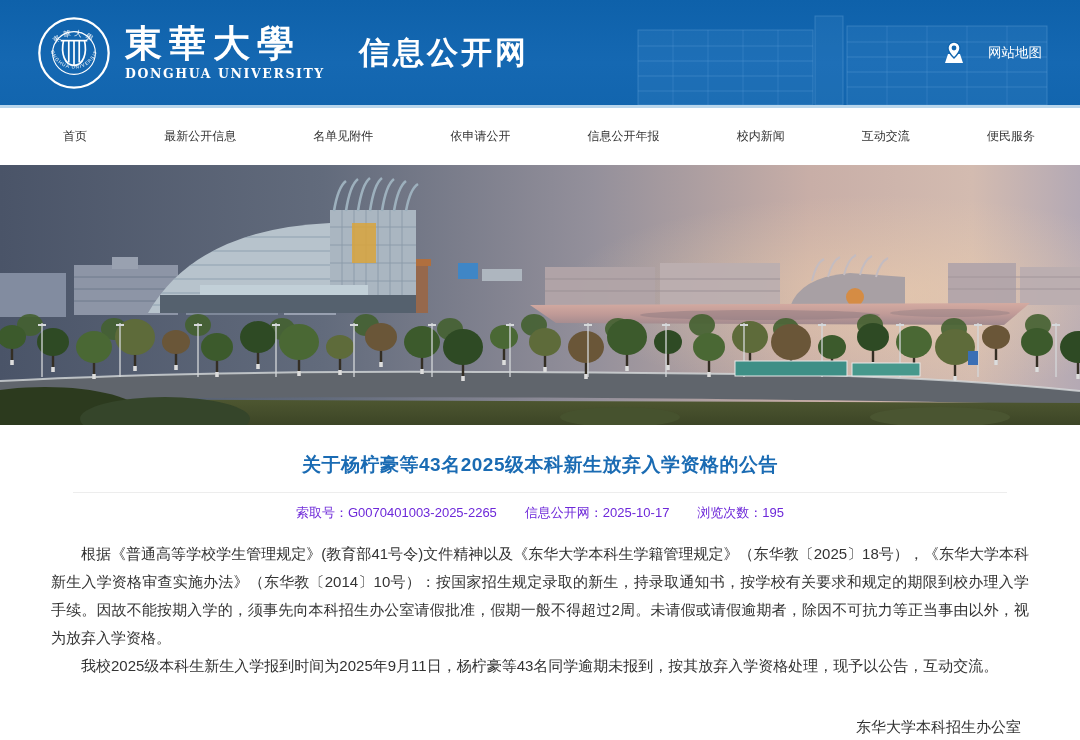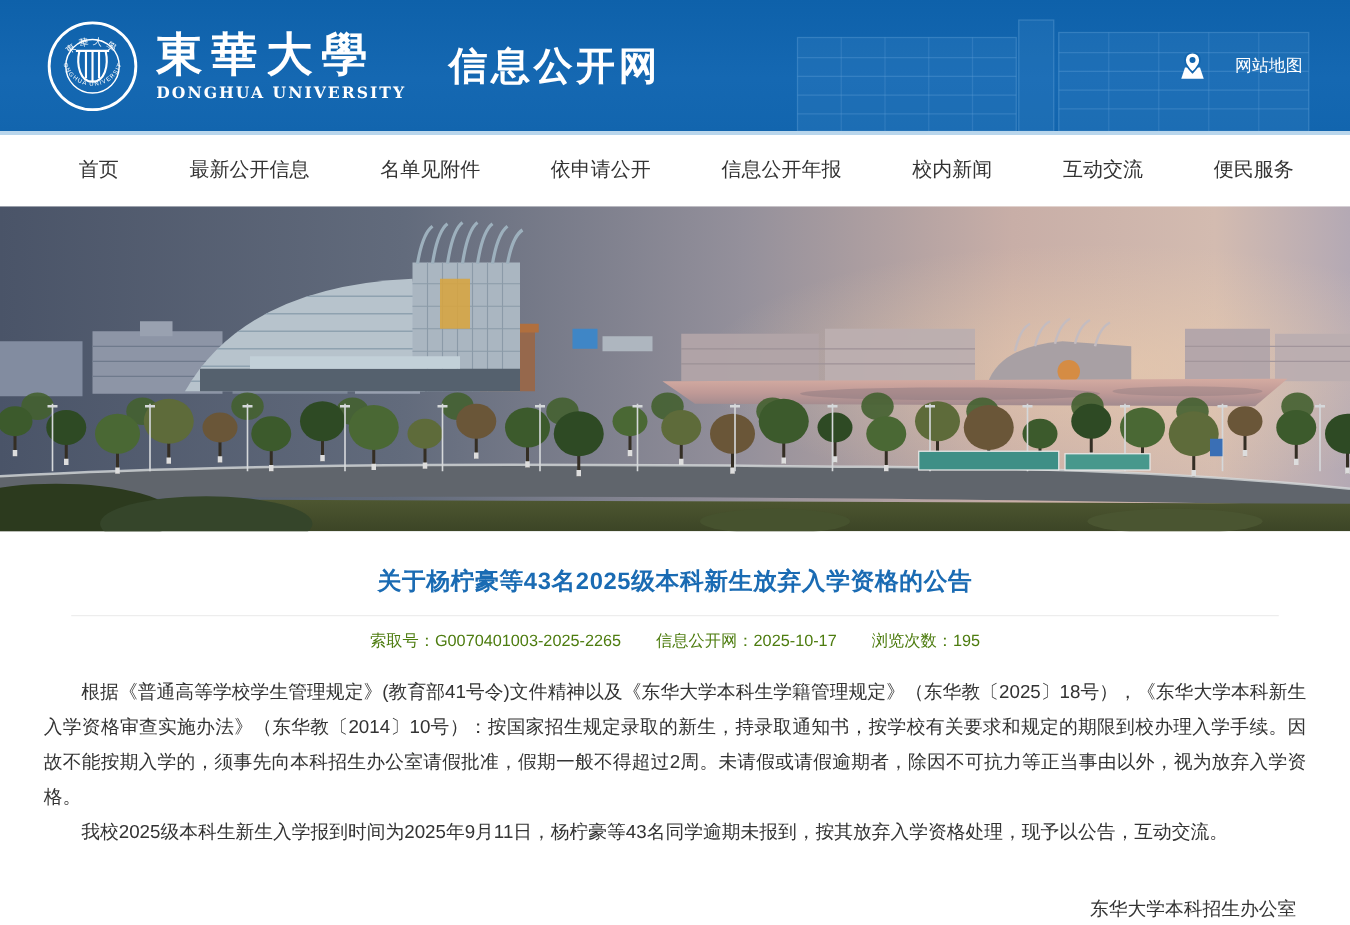--- a/index.html
+++ b/index.html
@@ -22,37 +22,37 @@
   .site-title{color:#fff;font-size:31px;font-weight:bold;letter-spacing:3px;margin-left:34px;position:relative;z-index:2;}
   .sitemap{
     position:absolute;right:38px;top:50%;transform:translateY(-50%);
     display:flex;align-items:center;gap:24px;color:#fff;font-size:13.5px;
     cursor:pointer;z-index:3;
   }
   
   .nav{
     height:57px;background:#fff;display:flex;align-items:center;
     justify-content:space-between;padding:0 45px 0 63px;
-    font-size:16px;color:#333;
+    font-size:12px;color:#333;
   }
   .nav-item{cursor:pointer;white-space:nowrap;}
   
   .banner{display:block;width:1080px;height:260px;}
   
-  .content{padding:0 35px;}
+  .content{padding:0 51px;}
   .article-title{
     text-align:center;color:#1a6bb3;font-size:19px;font-weight:bold;
     margin:27px 0 0 0;letter-spacing:.5px;
   }
   .meta-divider{border:none;border-top:1px solid #ededed;margin:14px 22px 0 22px;}
   .meta-row{
     display:flex;justify-content:center;gap:28px;
     color:#999;font-size:13px;margin-top:11px;
   }
-  .meta-item span{color:#4d7c0f;}
+  .meta-item span{color:#6d28d9;}
   .body-text{margin-top:18px;}
   .body-text p{
     font-size:15px;line-height:28px;color:#333;margin:0;
     text-indent:2em;text-align:justify;
   }
   .signature{ text-align:right;font-size:15px;color:#333;margin-top:38px;padding-right:8px;}
 </style>
 </head>
 <body>
 

